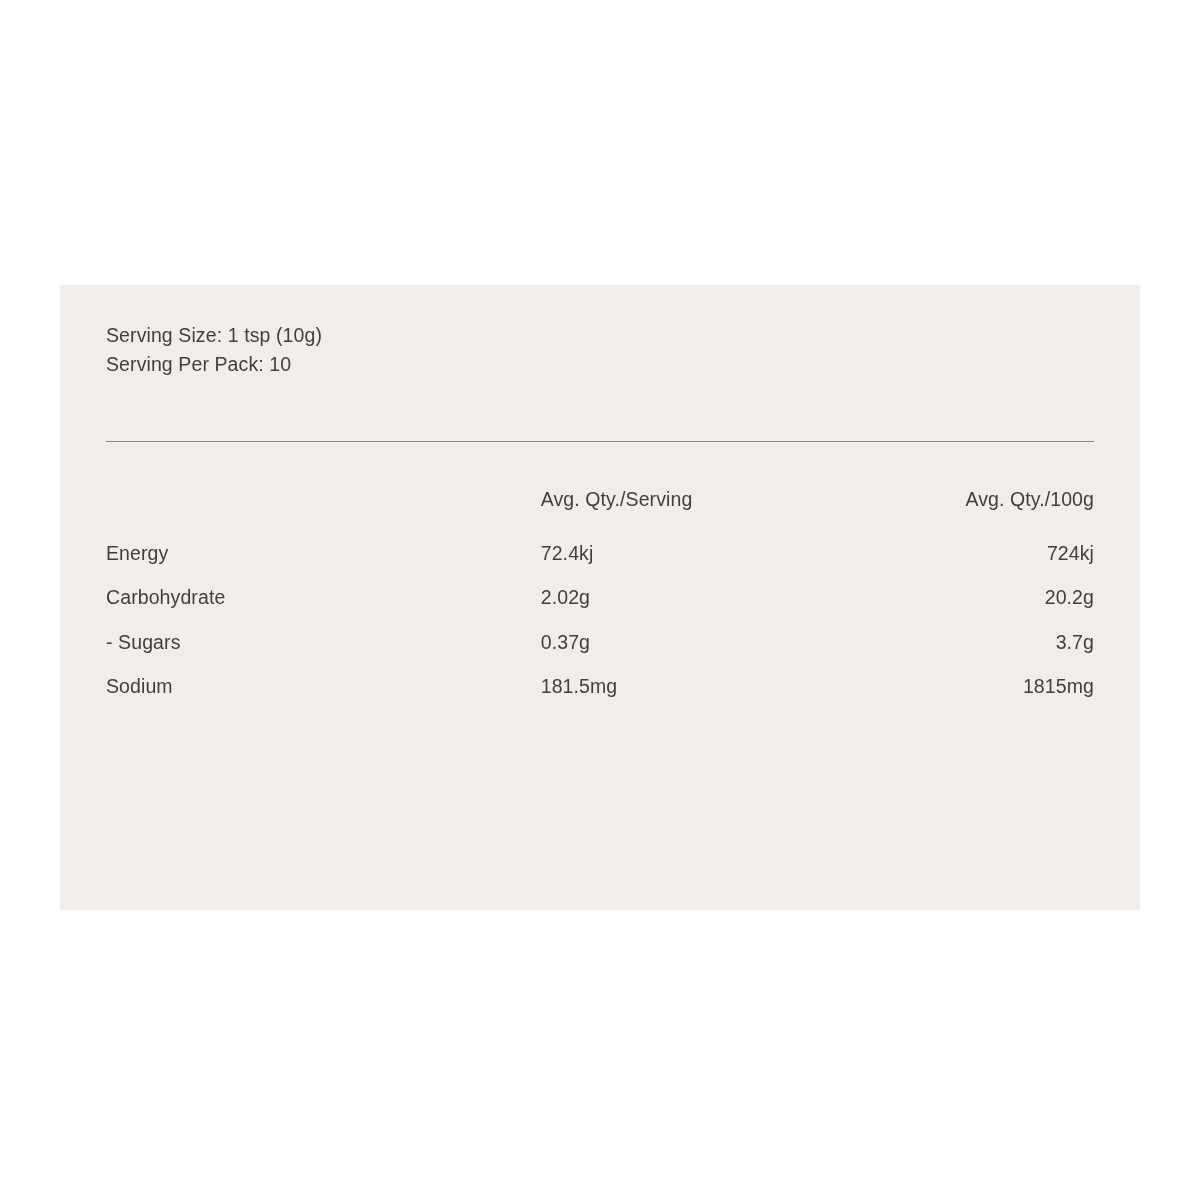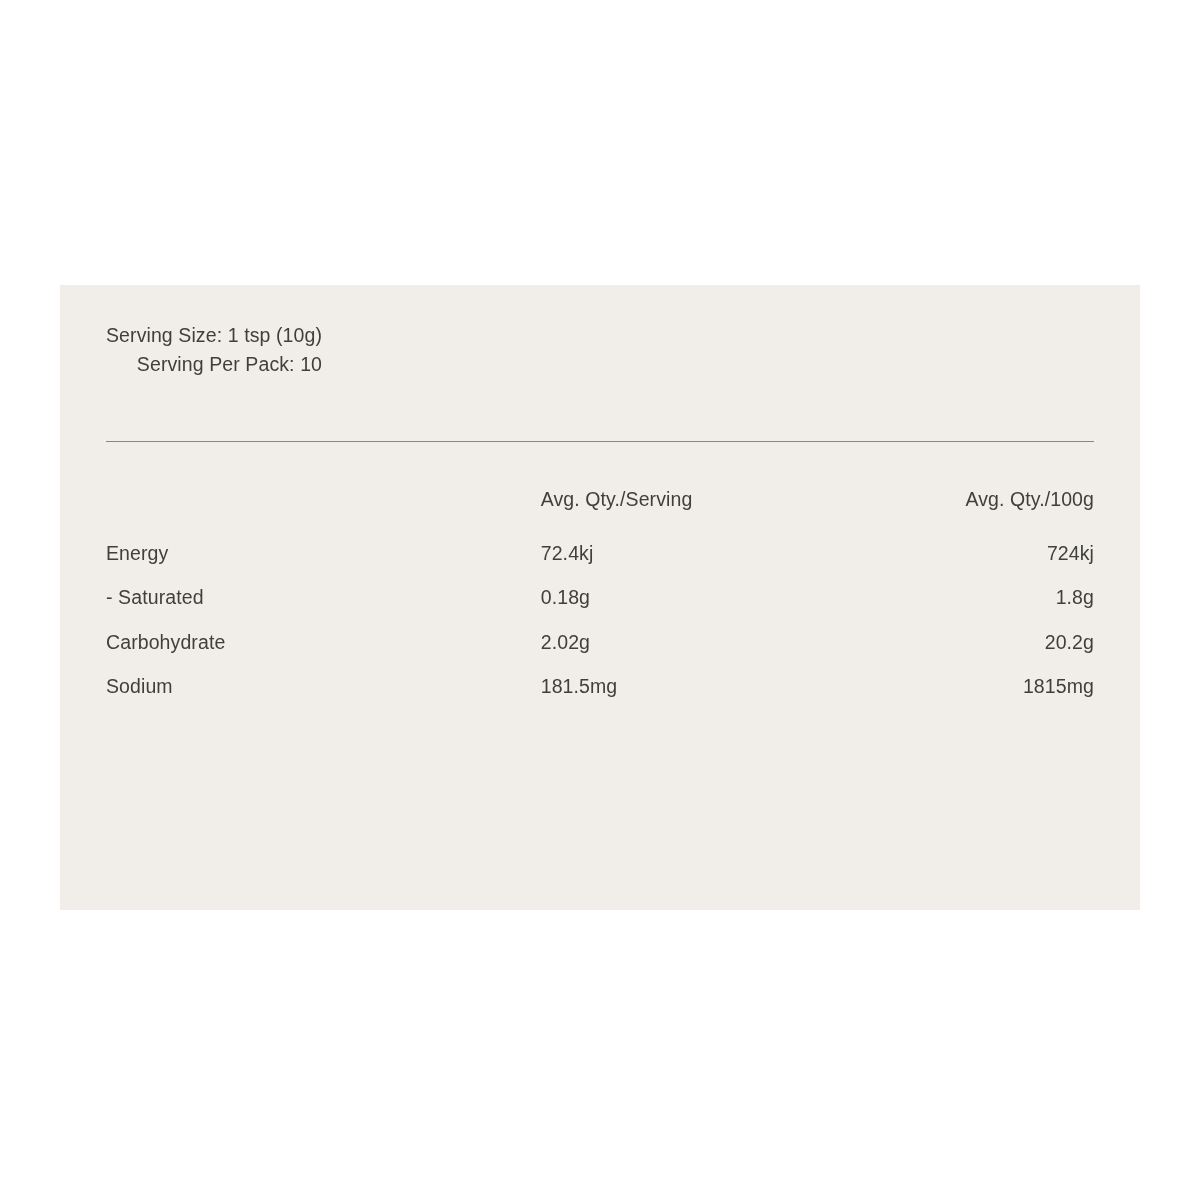--- a/index.html
+++ b/index.html
@@ -28,21 +28,20 @@
     background: #f1eeea;
   }
   .serving-block {
     position: absolute;
     left: 46px;
     top: 36px;
     font-size: 19.5px;
     line-height: 29px;
     color: #3f3f3d;
     letter-spacing: 0.1px;
-    text-align: right;
   }
   .serving-line {
     white-space: nowrap;
   }
   .divider {
     position: absolute;
     left: 46px;
     top: 156px;
     width: 988px;
     height: 1px;
@@ -109,28 +108,28 @@
           <th class="col-hundred">Avg. Qty./100g</th>
         </tr>
       </thead>
       <tbody>
         <tr>
           <td class="col-label">Energy</td>
           <td class="col-serving">72.4kj</td>
           <td class="col-hundred">724kj</td>
         </tr>
         <tr>
-          <td class="col-label">- Saturated</td>
-          <td class="col-serving">0.18g</td>
-          <td class="col-hundred">1.8g</td>
-        </tr>
-        <tr>
           <td class="col-label">Carbohydrate</td>
           <td class="col-serving">2.02g</td>
           <td class="col-hundred">20.2g</td>
+        </tr>
+        <tr>
+          <td class="col-label">- Sugars</td>
+          <td class="col-serving">0.37g</td>
+          <td class="col-hundred">3.7g</td>
         </tr>
         <tr>
           <td class="col-label">Sodium</td>
           <td class="col-serving">181.5mg</td>
           <td class="col-hundred">1815mg</td>
         </tr>
       </tbody>
     </table>
 
   </div>

